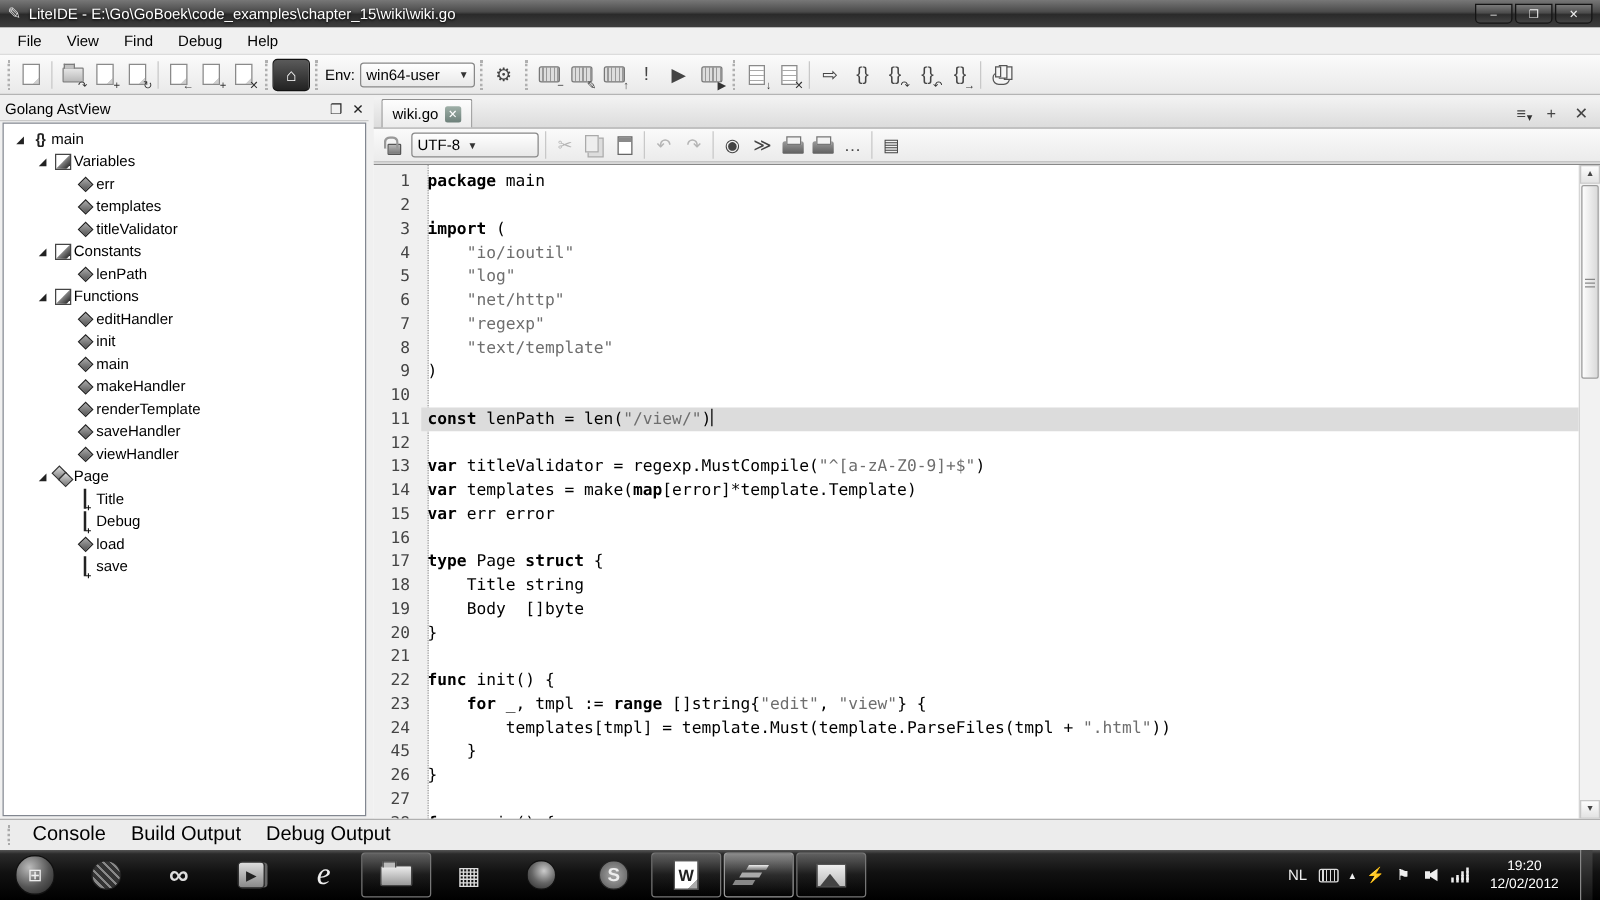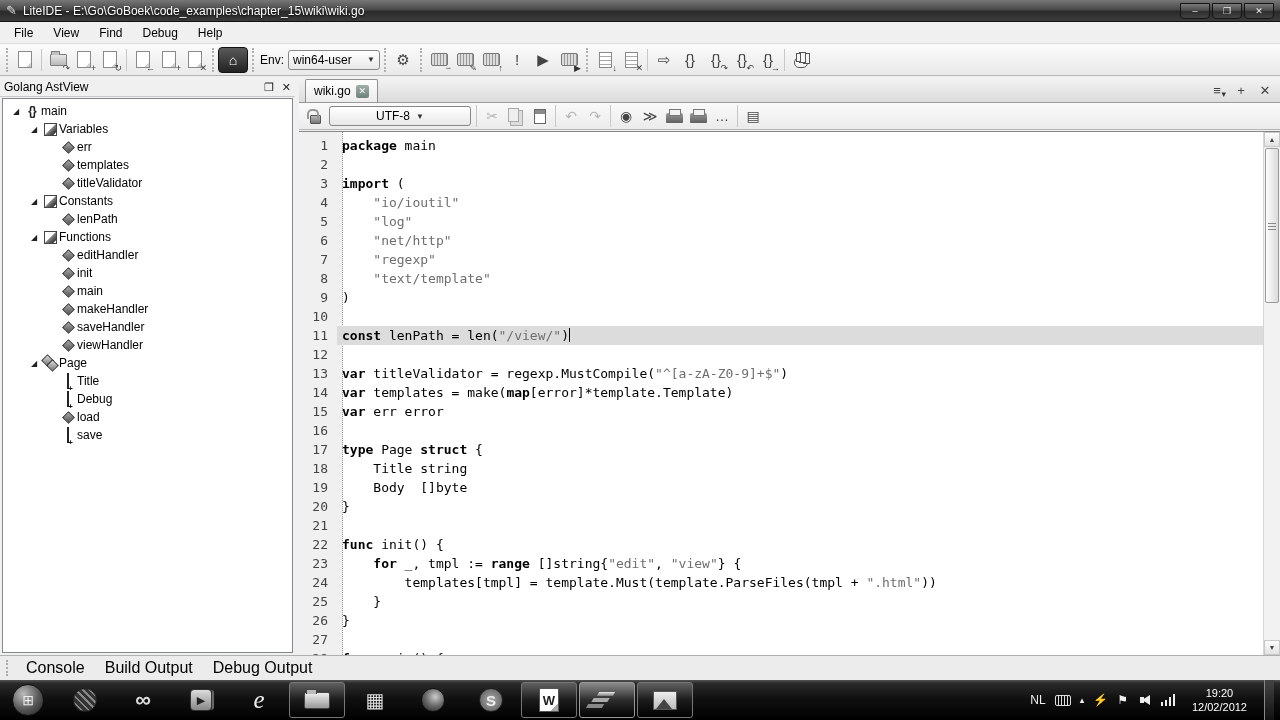--- a/index.html
+++ b/index.html
@@ -33,21 +33,21 @@
     display:flex; align-items:center; justify-content:center; background:none; font-size:15px; color:#444; }
   .tbtn .badge { position:absolute; right:0; bottom:-1px; font-size:9px; color:#333; text-shadow:0 0 1px #fff; }
   .tbtn.dark { background:linear-gradient(#5a5a5a,#222); border:1px solid #111; border-radius:4px; color:#fff; font-size:14px; width:30px; height:26px; }
   .tbtn.disabled { color:#b5b5b5; }
   .envlabel { margin:0 4px 0 2px; color:#000; }
   .combo { height:20px; border:1px solid #888; border-radius:3px; background:linear-gradient(#fff,#e8e8e8);
     display:flex; align-items:center; padding:0 4px; gap:6px; }
   .combo .cval { font-size:12px; color:#000; }
   .combo .arr { font-size:8px; color:#333; }
   .combo.env { width:92px; justify-content:space-between; }
-  .combo.enc { width:142px; justify-content:center; margin:0 2px; }
+  .combo.enc { width:102px; justify-content:flex-start; margin:0 2px; }
 
   
   .shp { position:relative; display:inline-block; }
   .shp-page { width:14px; height:17px; background:linear-gradient(135deg,#fff 82%, #cfcfcf 83%); border:1px solid #8a8a8a; }
   .shp-folder { width:17px; height:12px; background:linear-gradient(#e6e6e6,#b9b9b9); border:1px solid #7c7c7c; border-radius:1px; }
   .shp-folder:before { content:""; position:absolute; top:-4px; left:0; width:7px; height:3px; background:#c2c2c2; border:1px solid #7c7c7c; border-bottom:none; }
   .shp-kb { width:17px; height:13px; border:1px solid #777; border-radius:2px;
     background:repeating-linear-gradient(90deg,#ddd 0 2px,#999 2px 3px), #ddd; }
   .shp-doc { width:13px; height:16px; border:1px solid #8a8a8a;
     background:repeating-linear-gradient(#fff 0 3px,#a9a9a9 3px 4px); }
@@ -383,20 +383,27 @@
           <span class="ticon">
             <span class="ti-dia"></span>
           </span>
           <span>makeHandler</span>
         </div>
         <div class="trow" style="padding-left: 42px;">
           <span class="texp"></span>
           <span class="ticon">
             <span class="ti-dia"></span>
           </span>
+          <span>renderTemplate</span>
+        </div>
+        <div class="trow" style="padding-left: 42px;">
+          <span class="texp"></span>
+          <span class="ticon">
+            <span class="ti-dia"></span>
+          </span>
           <span>saveHandler</span>
         </div>
         <div class="trow" style="padding-left: 42px;">
           <span class="texp"></span>
           <span class="ticon">
             <span class="ti-dia"></span>
           </span>
           <span>viewHandler</span>
         </div>
         <div class="trow" style="padding-left: 24px;">
@@ -524,21 +531,21 @@
           <div class="cl"><span class="num">15</span><span class="txt"><span class="k">var</span><span> err error</span></span></div>
           <div class="cl"><span class="num">16</span><span class="txt"></span></div>
           <div class="cl"><span class="num">17</span><span class="txt"><span class="k">type</span><span> Page </span><span class="k">struct</span><span> {</span></span></div>
           <div class="cl"><span class="num">18</span><span class="txt"><span>    Title string</span></span></div>
           <div class="cl"><span class="num">19</span><span class="txt"><span>    Body  []byte</span></span></div>
           <div class="cl"><span class="num">20</span><span class="txt"><span>}</span></span></div>
           <div class="cl"><span class="num">21</span><span class="txt"></span></div>
           <div class="cl"><span class="num">22</span><span class="txt"><span class="k">func</span><span> init() {</span></span></div>
           <div class="cl"><span class="num">23</span><span class="txt"><span>    </span><span class="k">for</span><span> _, tmpl := </span><span class="k">range</span><span> []string{</span><span class="s">"edit"</span><span>, </span><span class="s">"view"</span><span>} {</span></span></div>
           <div class="cl"><span class="num">24</span><span class="txt"><span>        templates[tmpl] = template.Must(template.ParseFiles(tmpl + </span><span class="s">".html"</span><span>))</span></span></div>
-          <div class="cl"><span class="num">25</span><span class="txt"><span>    }</span></span></div>
+          <div class="cl"><span class="num">45</span><span class="txt"><span>    }</span></span></div>
           <div class="cl"><span class="num">26</span><span class="txt"><span>}</span></span></div>
           <div class="cl"><span class="num">27</span><span class="txt"></span></div>
           <div class="cl"><span class="num">28</span><span class="txt"><span class="k">func</span><span> main() {</span></span></div>
         </div>
       <div class="vscroll">
         <div class="vs-arr">▲</div>
         <div class="vs-thumb">
             <div class="vs-grip"></div>
           </div>
         <div class="vs-arr dn">▼</div>

